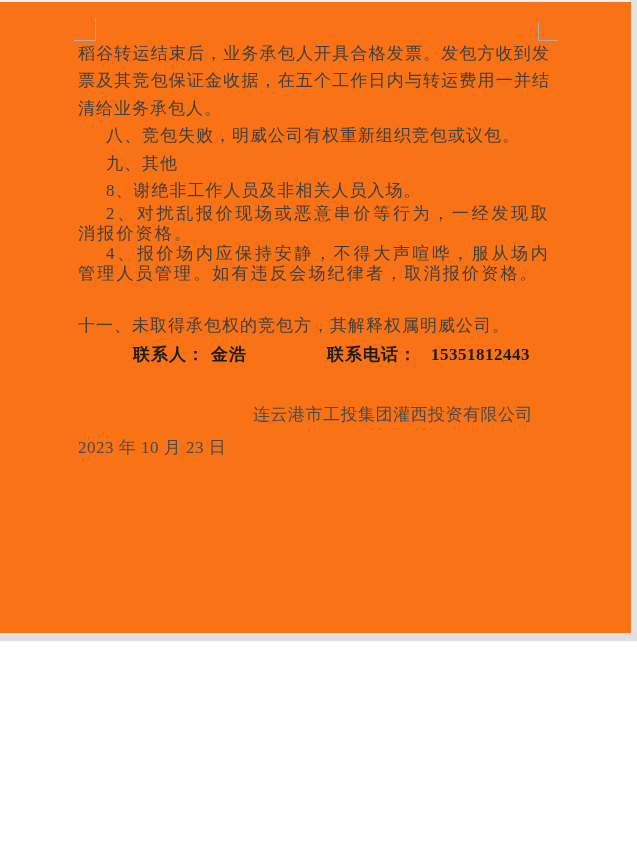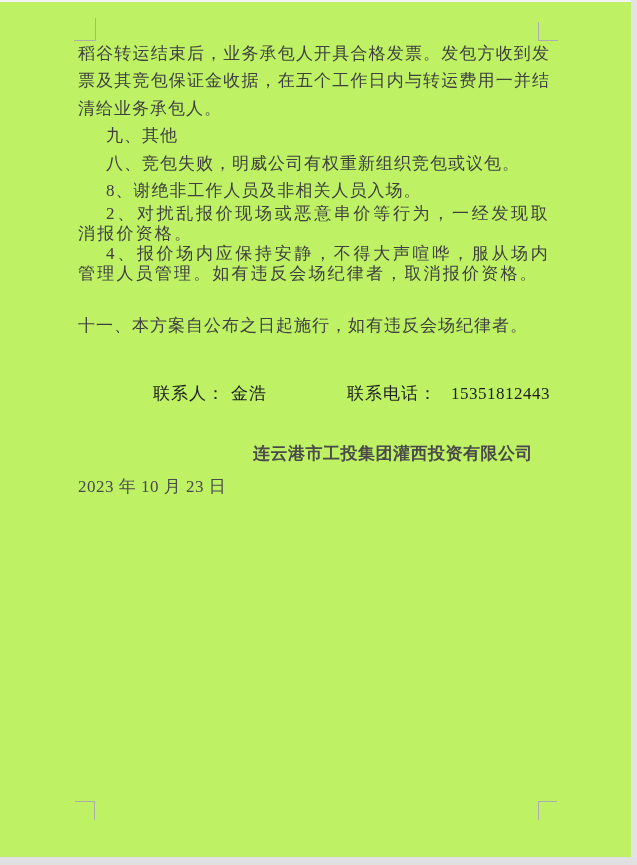--- a/index.html
+++ b/index.html
@@ -2,22 +2,22 @@
 <html><head>
 <meta charset="utf-8">
 <style>
   * { margin: 0; padding: 0; box-sizing: border-box; }
   html, body { background: #ffffff; }
   body { font-family: "Liberation Serif", "DejaVu Serif", serif; }
 
   .page {
     position: relative;
     width: 637px;
-    height: 865px;
-    background: #bef264;
+    height: 641px;
+    background: #f97316;
     overflow: hidden;
   }
 
   
   .edge-top    { position: absolute; top: 0; left: 0; width: 100%; height: 2px; background: #f2f2f2; }
   .edge-right  { position: absolute; top: 0; right: 0; width: 6px; height: 100%; background: #e3e3e3; }
   .edge-bottom { position: absolute; bottom: 0; left: 0; width: 100%; height: 8px; background: #e0e0e0; }
 
   
   .mark { position: absolute; }
@@ -38,40 +38,38 @@
     line-height: 27.4px;
   }
 
   .para { text-align: justify; }
   .indent { text-indent: 28px; }
   .wide { letter-spacing: 2.2px; line-height: 20px; }
 
   .para-final { margin-top: 28px; }
 
   .contact-line {
-    margin-top: 39px;
     line-height: 30px;
-    font-weight: normal;
+    font-weight: bold;
     color: #1c1c1c;
     letter-spacing: 1px;
     text-indent: 35px;
-    text-align: right;
+    text-align: center;
   }
   .contact-name  { margin-left: 6px; }
   .contact-phone-label { margin-left: 80px; }
   .contact-phone { margin-left: 14px; letter-spacing: 0.5px; }
 
   .company-line {
     margin-top: 30px;
     line-height: 30px;
     text-align: right;
     padding-right: 17px;
     color: #4a4a4a;
     letter-spacing: 0.5px;
-    font-weight: bold;
   }
   .date-line {
     margin-top: 3px;
     line-height: 30px;
     padding-right: 92px;
     color: #4a4a4a;
     letter-spacing: 0.5px;
   }
 </style>
 </head>
@@ -86,31 +84,31 @@
   <div class="mark mark-tl"></div>
   <div class="mark mark-tr"></div>
   <div class="mark mark-bl"></div>
   <div class="mark mark-br"></div>
 
   <div class="text-area">
 
     <div class="para">稻谷转运结束后，业务承包人开具合格发票。发包方收到发票及其竞包保证金收据，在五个工作日内与转运费用一并结清给业务承包人。</div>
 
 
+    <div class="para indent">八、竞包失败，明威公司有权重新组织竞包或议包。</div>
+
     <div class="para indent">九、其他</div>
-
-    <div class="para indent">八、竞包失败，明威公司有权重新组织竞包或议包。</div>
 
     <div class="para indent">8、谢绝非工作人员及非相关人员入场。</div>
 
     <div class="para indent wide">2、对扰乱报价现场或恶意串价等行为，一经发现取消报价资格。</div>
 
     <div class="para indent wide">4、报价场内应保持安静，不得大声喧哗，服从场内管理人员管理。如有违反会场纪律者，取消报价资格。</div>
 
-    <div class="para para-final">十一、本方案自公布之日起施行，如有违反会场纪律者。</div>
+    <div class="para para-final">十一、未取得承包权的竞包方，其解释权属明威公司。</div>
 
     <div class="contact-line">
       <span>联系人：</span><span class="contact-name">金浩</span><span class="contact-phone-label">联系电话：</span><span class="contact-phone">15351812443</span>
     </div>
 
     <div class="company-line">连云港市工投集团灌西投资有限公司</div>
 
     <div class="date-line">2023 年 10 月 23 日</div>
 
   </div>

